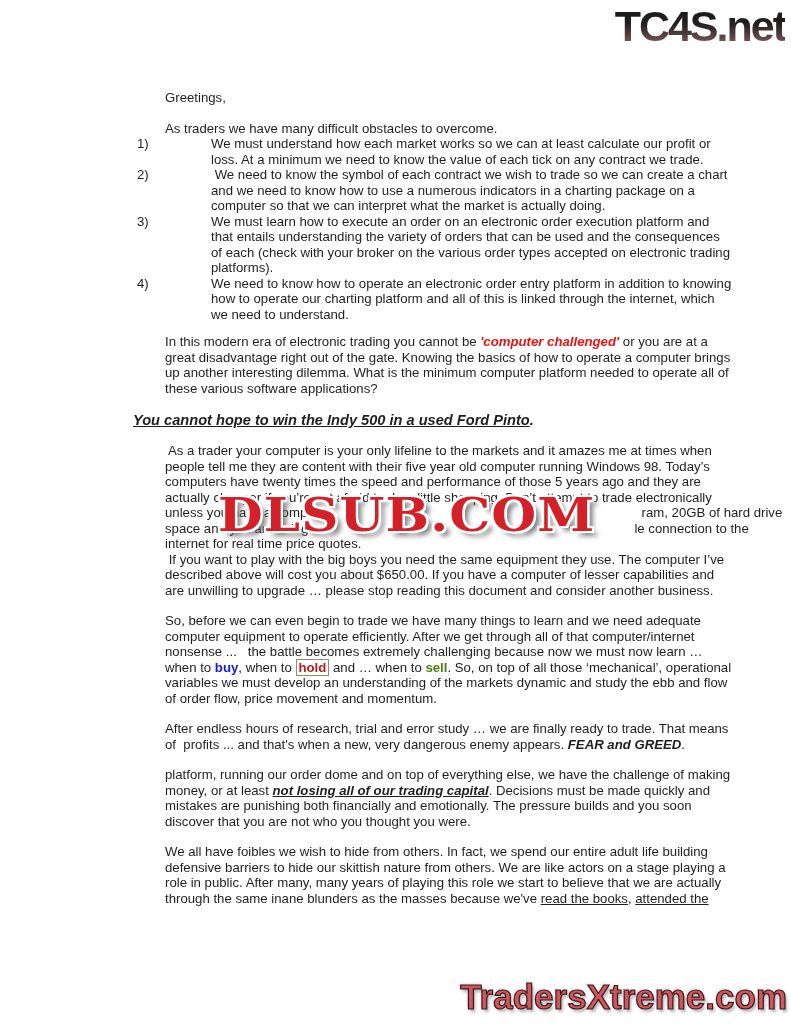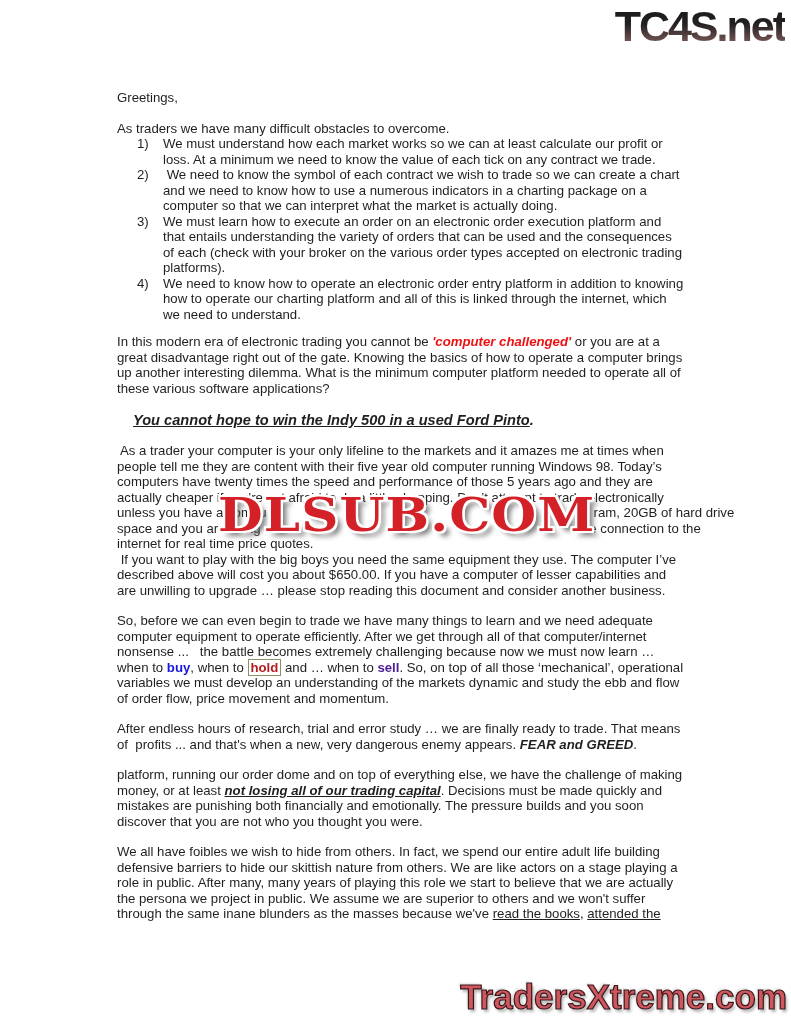--- a/index.html
+++ b/index.html
@@ -21,32 +21,32 @@
     background:linear-gradient(to bottom, #161616 0%, #242021 45%, #6b4f4f 78%, #9c7f7f 100%);
     -webkit-background-clip:text; background-clip:text;
     -webkit-text-fill-color:transparent; color:transparent;margin-left:19px;
   }
 
   
   .content {
     position:absolute; left:117px; top:90px; width:600px;
     font-size:13.2px; line-height:15.5px;
   }
-  .line { white-space:pre; }
+  .line { white-space:pre;margin-left:48px; }
   .line span { white-space:pre; }
   .para { margin:0 0 15px 0; }
   .para.tight { margin-bottom:0; }
   .list { margin:0; }
   .list-item { display:flex; }
   .list-num { width:26px; margin-left:20px; flex:0 0 26px; }
   .list-lines { flex:1 1 auto; }
 
   .red-bi   { color:#ee1111; font-weight:bold; font-style:italic; }
   .blue-b   { color:#1717e0; font-weight:bold; }
-  .red-b    { color:#4c1d95; font-weight:bold; }
+  .red-b    { color:#4d7c0f; font-weight:bold; }
   .gold-box { color:#b91c1c; font-weight:bold; border:1px solid #8f8f6a; padding:0 2px; }
   .bi       { font-weight:bold; font-style:italic; }
   .biu      { font-weight:bold; font-style:italic; text-decoration:underline; }
   .u        { text-decoration:underline; }
 
   .headline {
     margin:13px 0 14px 16px;
     font-size:14.6px; font-weight:bold; font-style:italic;
     line-height:18px;
   }
@@ -176,21 +176,20 @@
       <div class="line">platform, running our order dome and on top of everything else, we have the challenge of making</div>
       <div class="line"><span>money, or at least </span><span class="biu">not losing all of our trading capital</span><span>. Decisions must be made quickly and</span></div>
       <div class="line">mistakes are punishing both financially and emotionally. The pressure builds and you soon</div>
       <div class="line">discover that you are not who you thought you were.</div>
     </div>
 
     <div class="para">
       <div class="line">We all have foibles we wish to hide from others. In fact, we spend our entire adult life building</div>
       <div class="line">defensive barriers to hide our skittish nature from others. We are like actors on a stage playing a</div>
       <div class="line">role in public. After many, many years of playing this role we start to believe that we are actually</div>
-      <div class="line">the persona we project in public. We assume we are superior to others and we won't suffer</div>
       <div class="line"><span>through the same inane blunders as the masses because we've </span><span class="u">read the books</span><span>, </span><span class="u">attended the</span></div>
     </div>
 
   </div>
 
   <div class="watermark">DLSUB.COM</div>
 
   <div class="tx-logo">TradersXtreme.com</div>
 
 </div>

